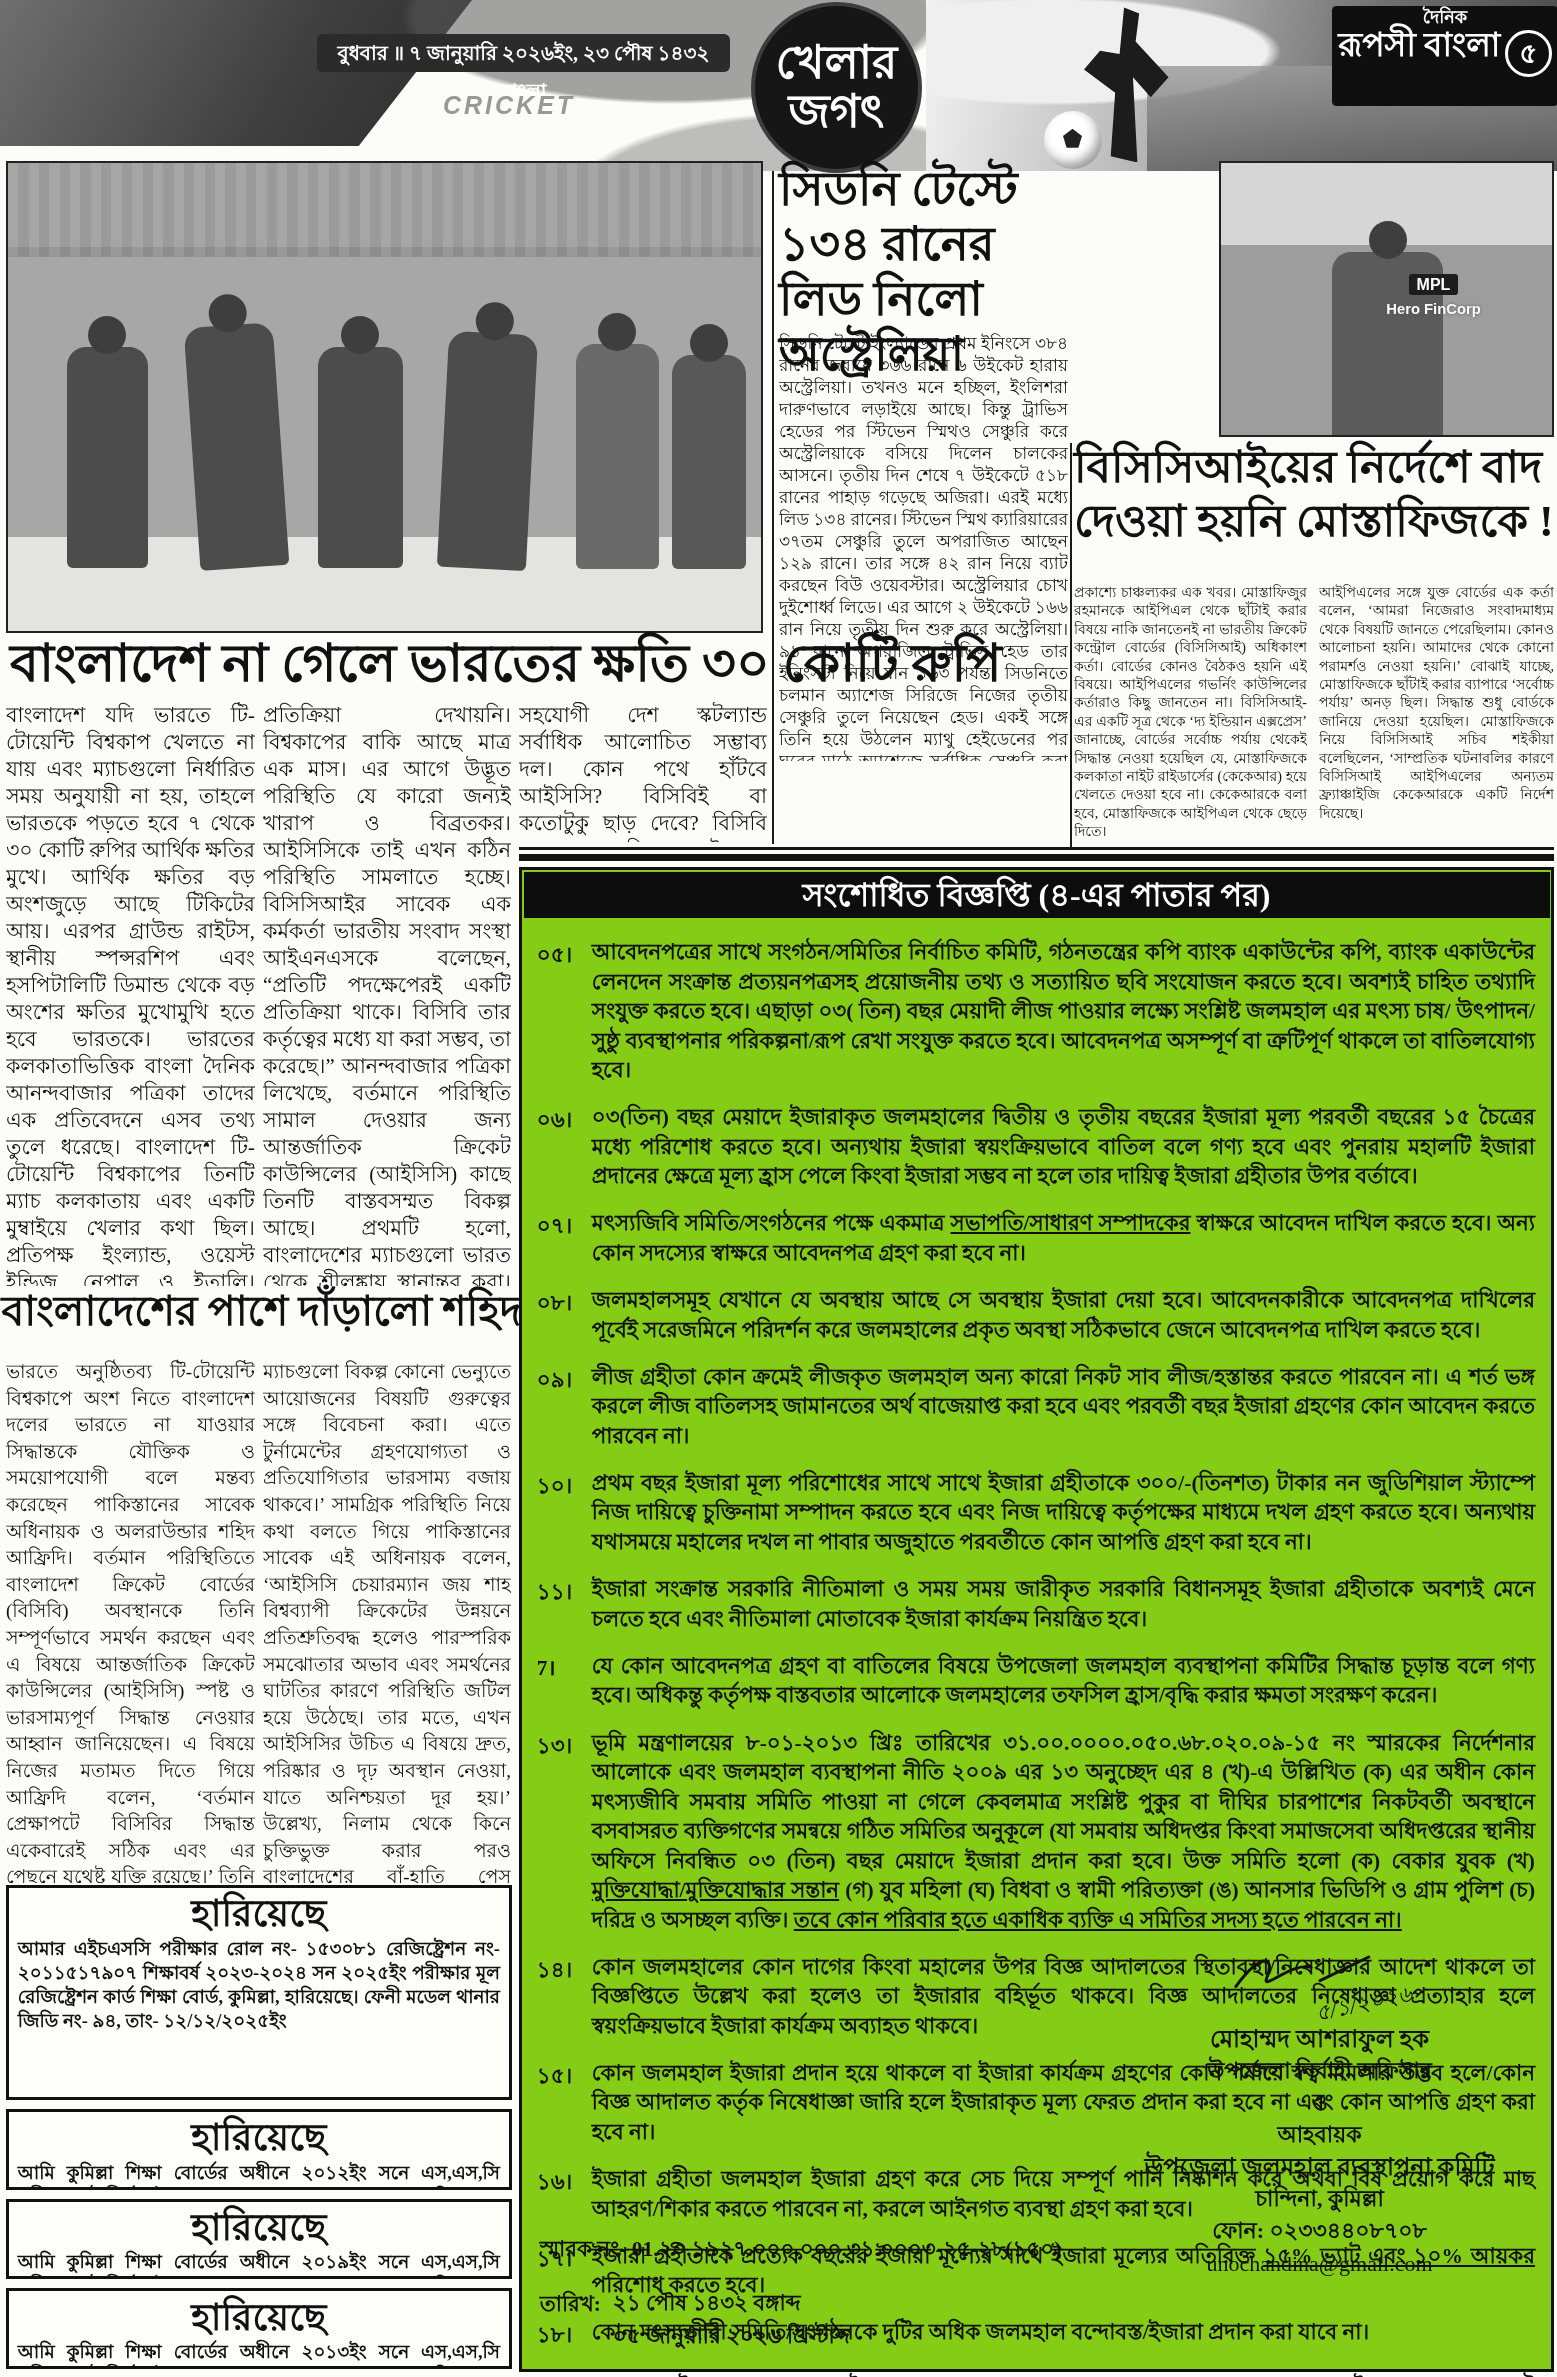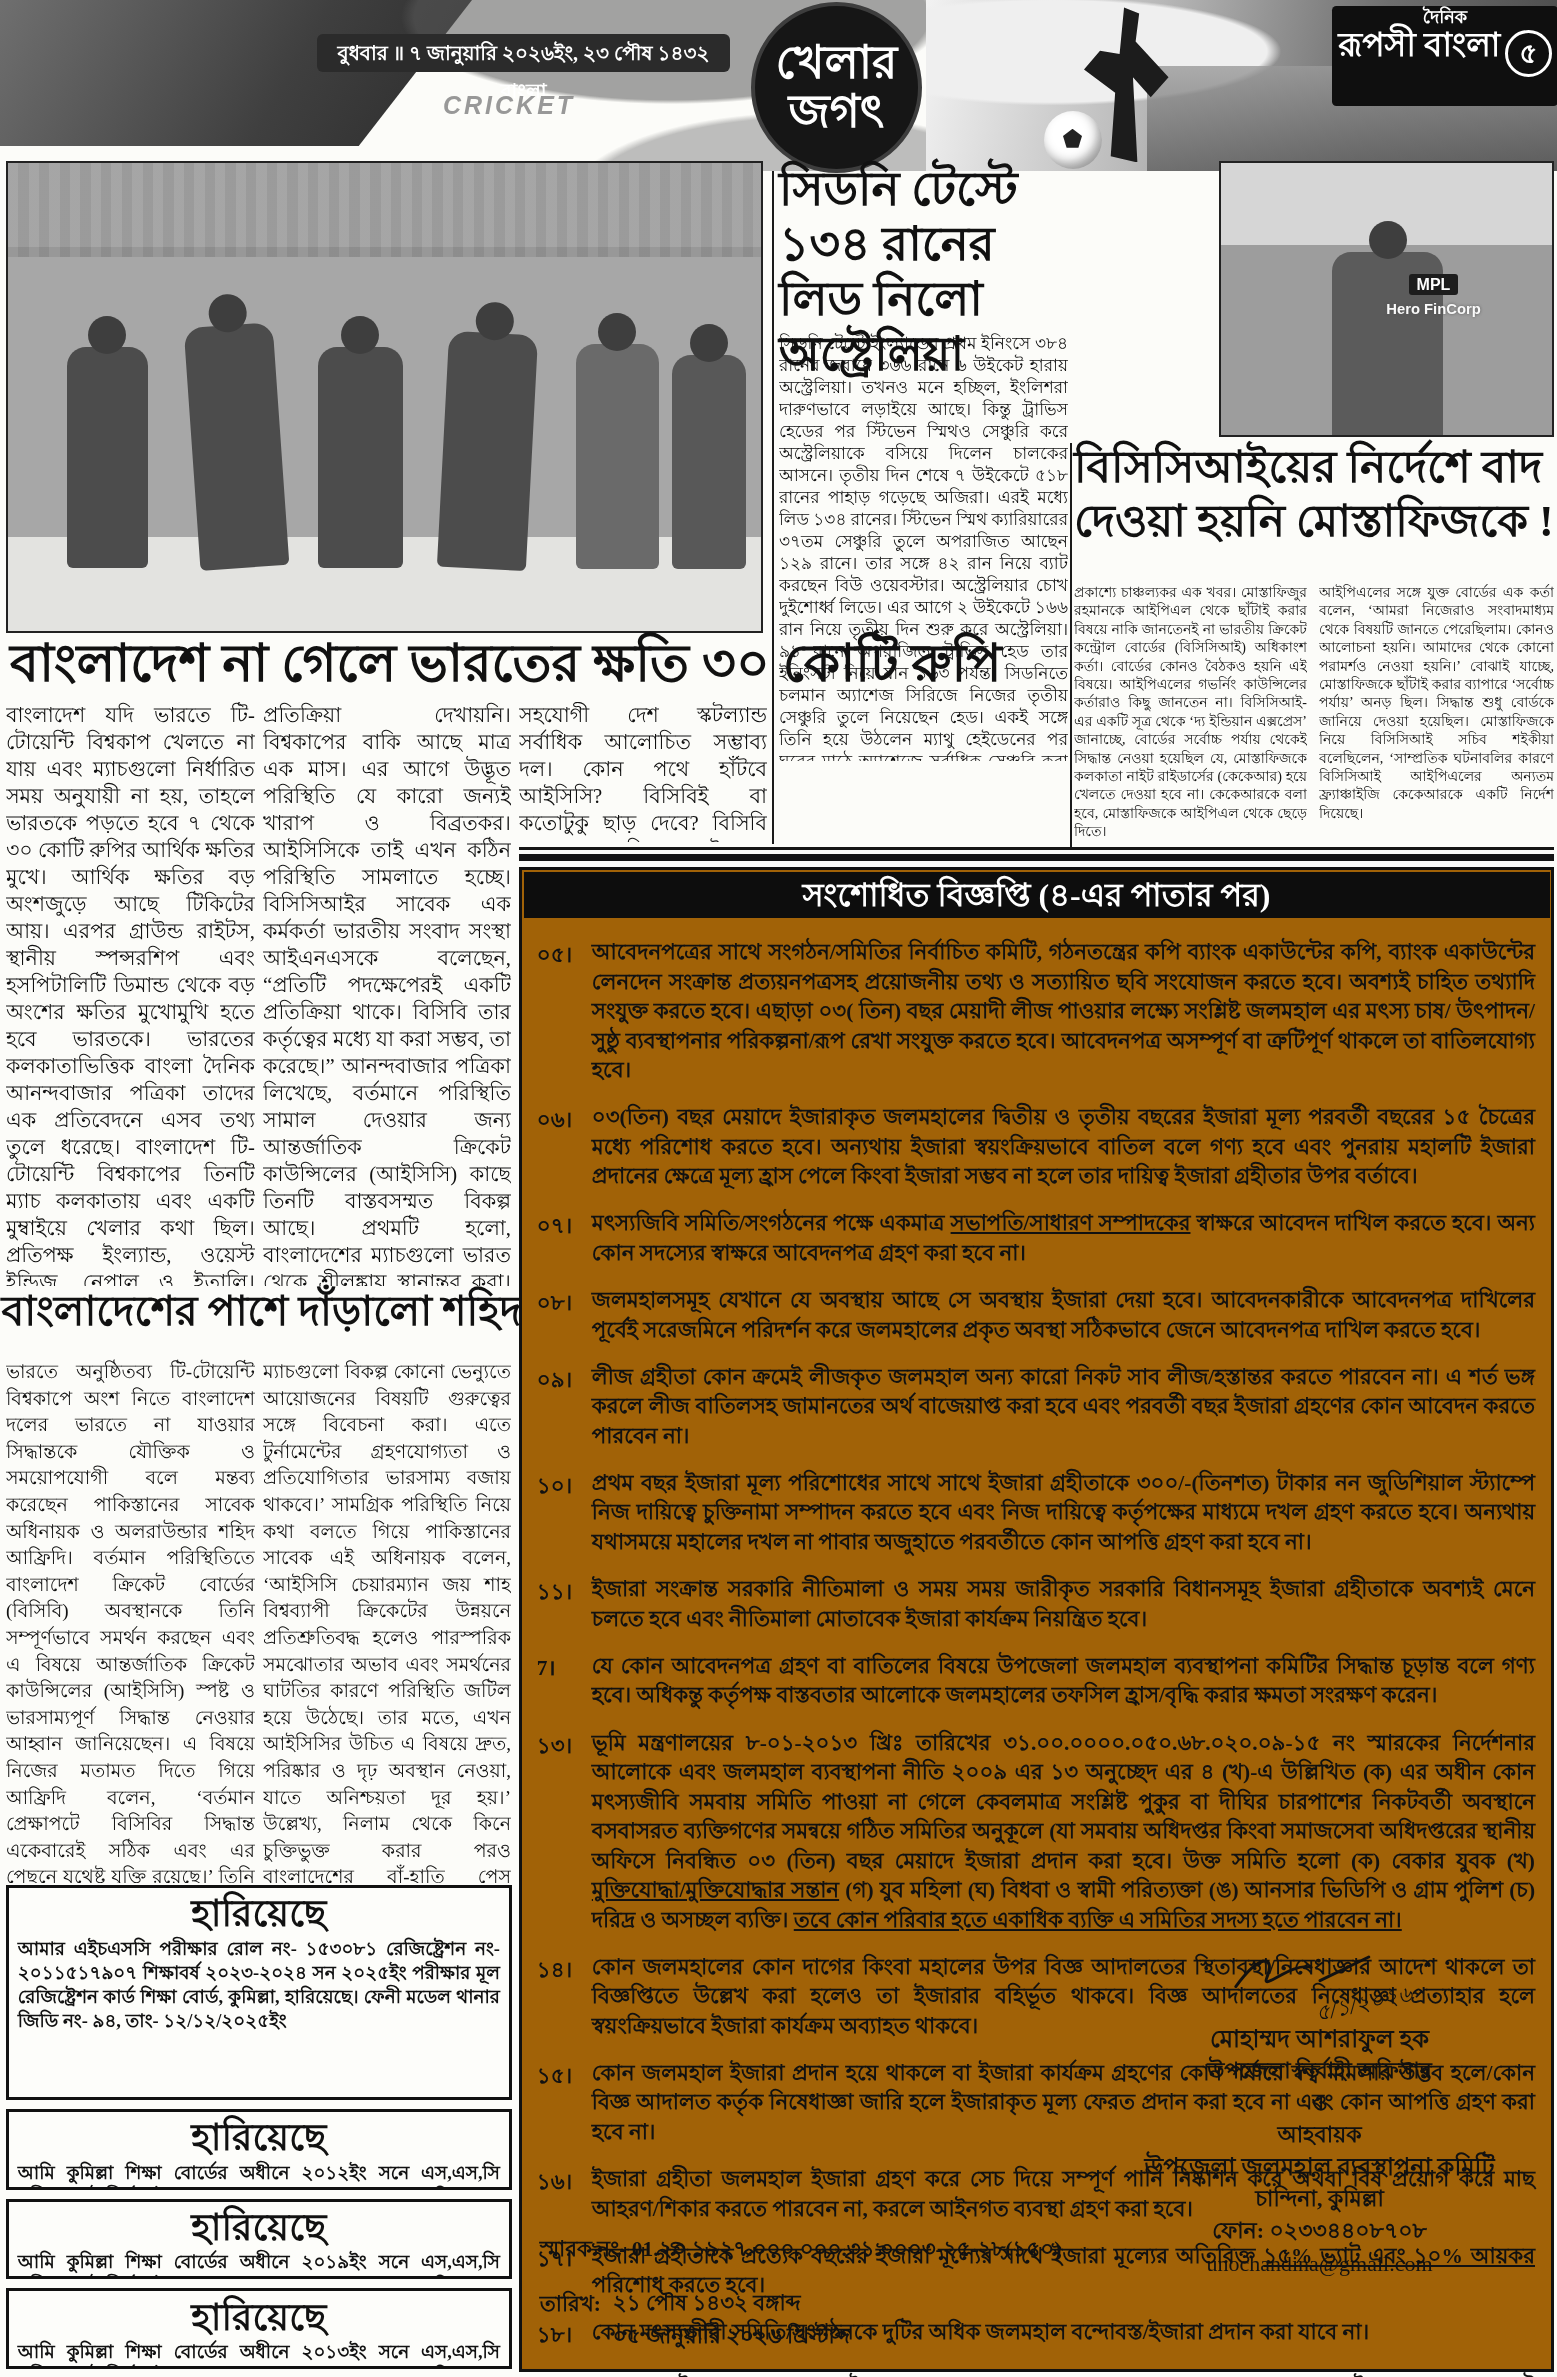--- a/index.html
+++ b/index.html
@@ -65,21 +65,21 @@
   .h-main{left:10px;top:637px;width:769px;font-size:52px;font-weight:bold;line-height:1.05;white-space:nowrap;}
   .main-col{top:702px;height:584px;font-size:20.7px;line-height:27px;}
   .mc1{left:5.9px;width:249px;}
   .mc2{left:263px;width:248px;}
   .mc3{left:519px;width:248px;height:140px;}
   .h-afridi{left:1.5px;top:1289px;width:510px;font-size:41px;font-weight:bold;line-height:1.1;white-space:nowrap;}
   .af-col{top:1359px;height:524px;font-size:19px;line-height:26.6px;}
   .ac1{left:5.9px;width:249px;}
   .ac2{left:263px;width:248px;}
   
-  .noticebox{left:519px;top:867px;width:1035px;height:1505px;border:3px solid #111;box-sizing:border-box;background:#a16207;}
+  .noticebox{left:519px;top:867px;width:1035px;height:1505px;border:3px solid #111;box-sizing:border-box;background:#84cc16;}
   .notice-head{margin:1.5px;background:#0d0d0d;color:#fff;text-align:center;font-size:32px;font-weight:bold;
                line-height:46px;height:46px;}
   .notice-items{padding:19px 16px 0 14.8px;}
   .nitem{display:flex;margin-bottom:17.7px;}
   .nno{flex:none;width:55px;font-size:21.4px;font-weight:bold;}
   .ntext{flex:1;font-size:21.4px;line-height:29.5px;text-align:justify;font-weight:bold;}
   .u{text-decoration:underline;}
   .sig{position:absolute;right:25px;bottom:89px;width:413px;text-align:center;}
   .sig svg{display:block;margin:0 auto;}
   .sig-date{font-style:italic;font-size:22px;transform:rotate(-12deg);display:inline-block;margin-left:89px;margin-top:-34px;}

